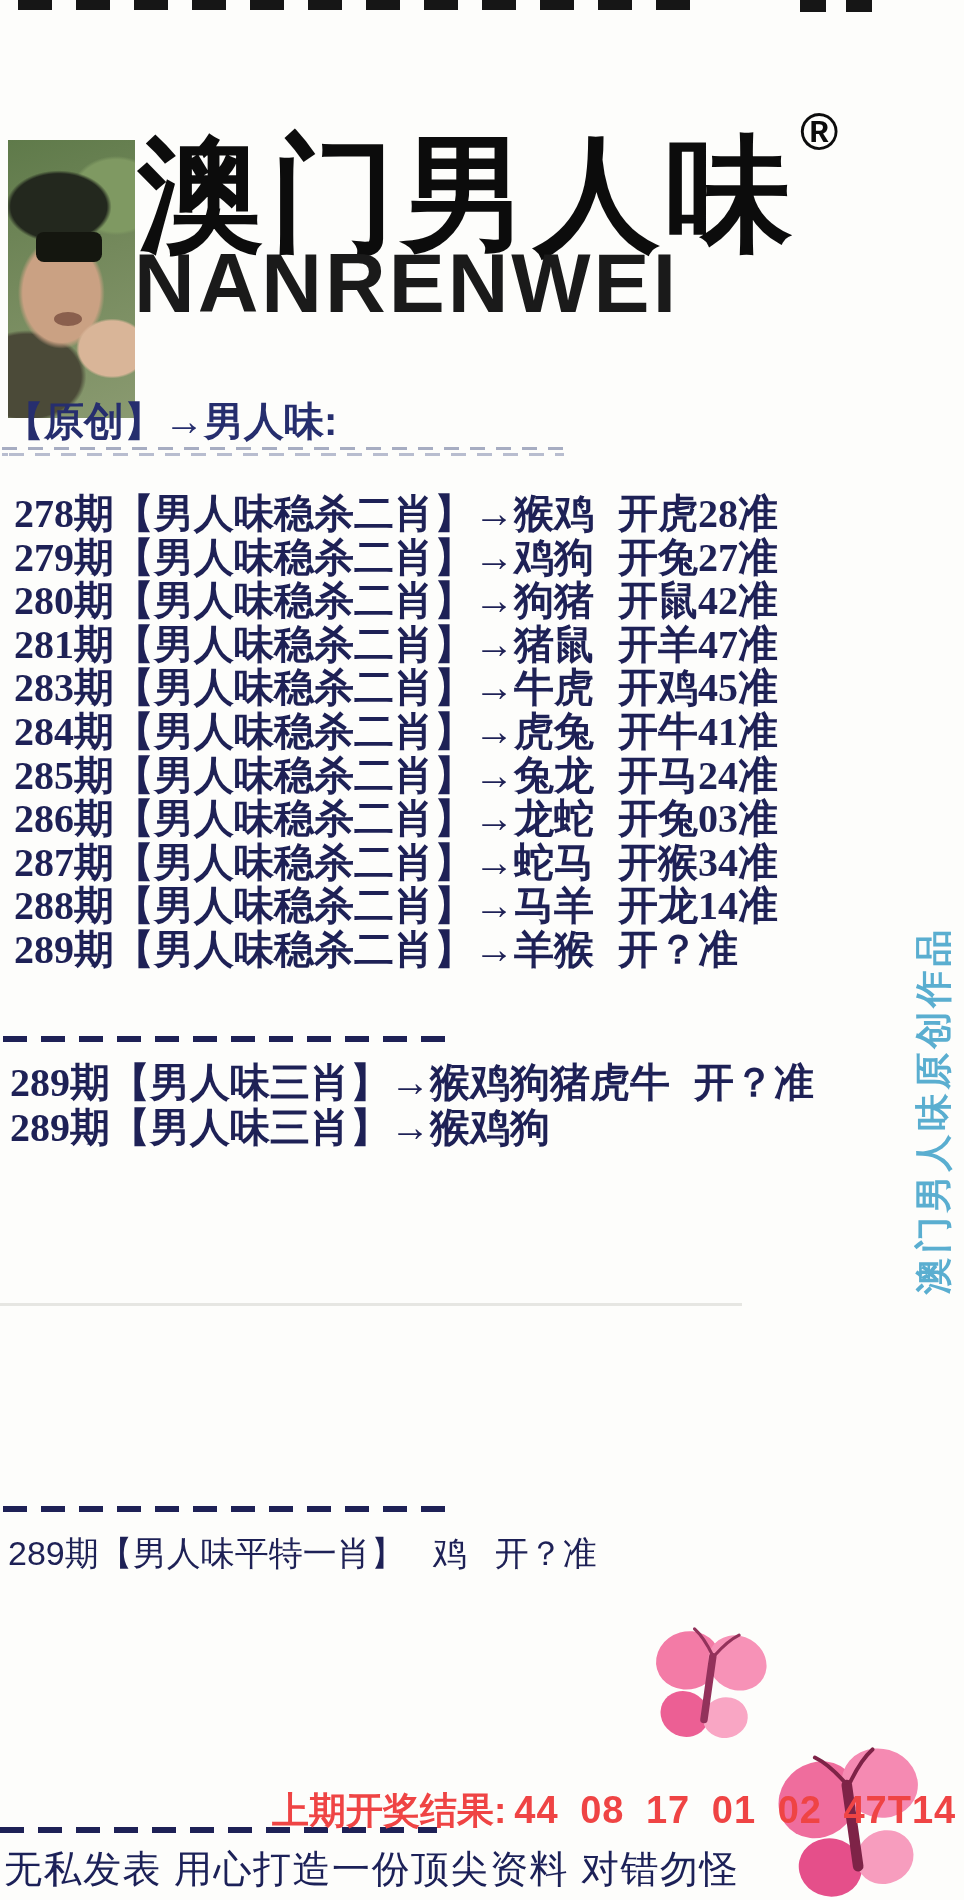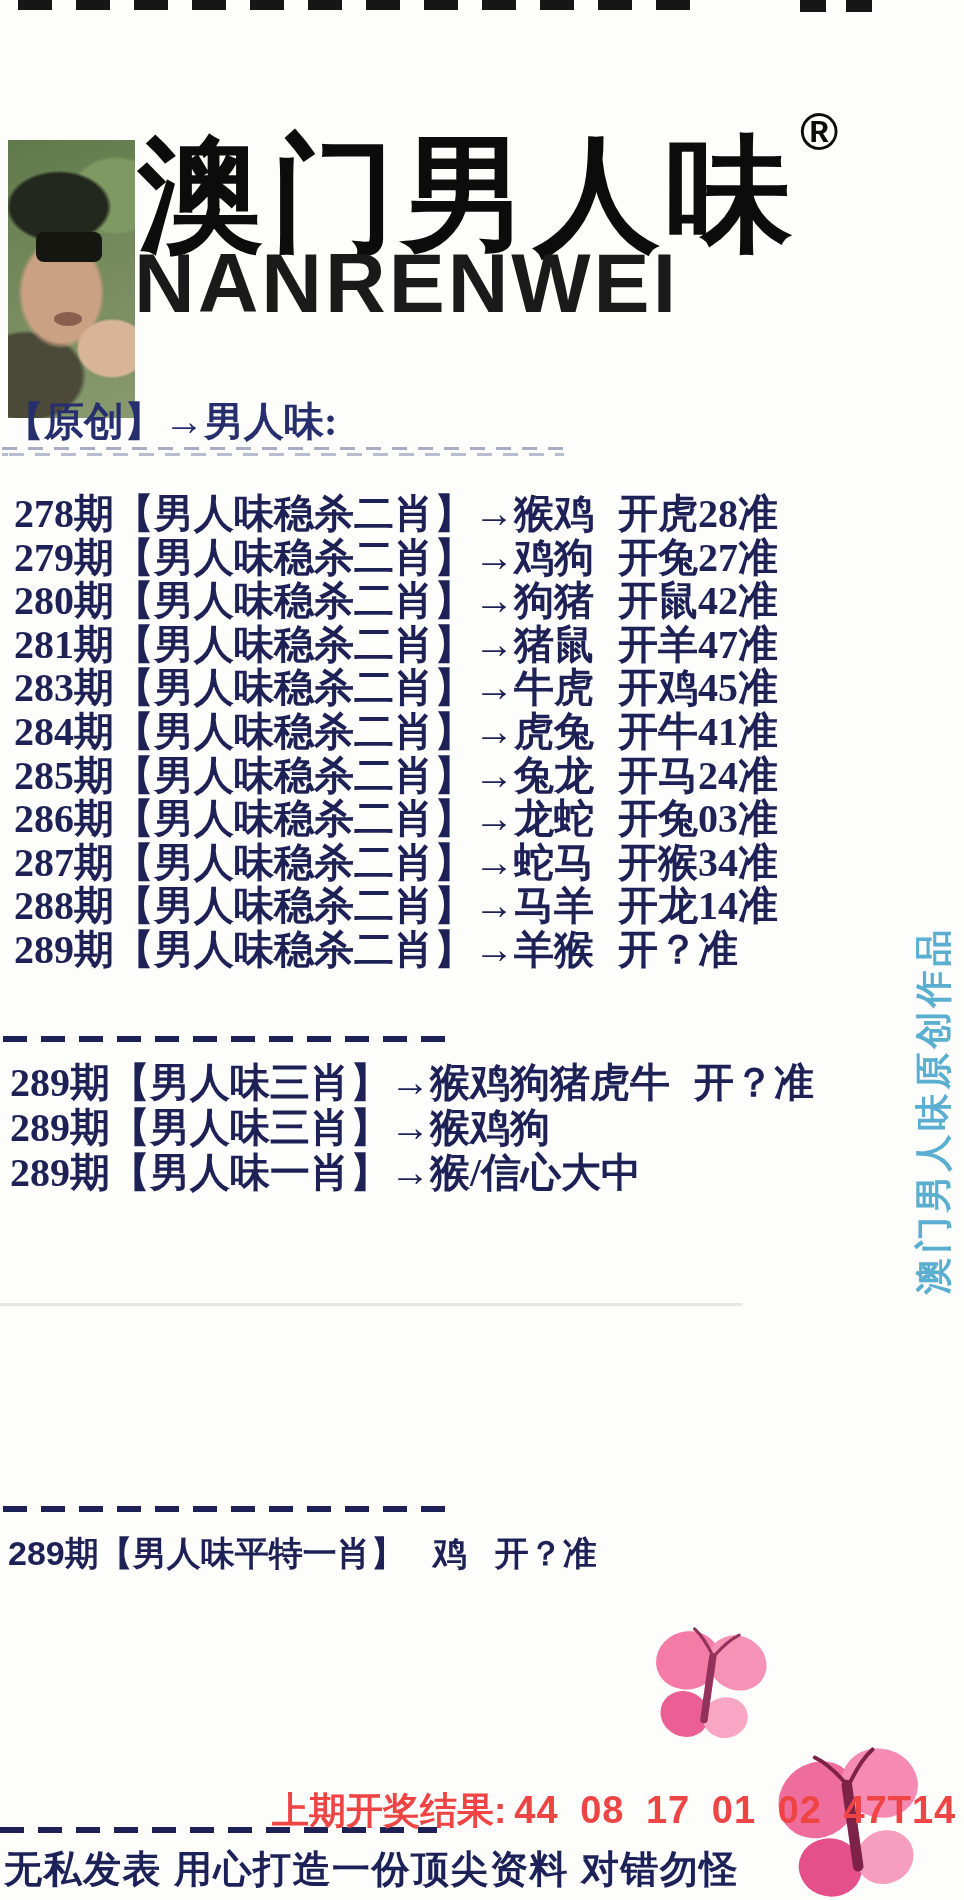--- a/index.html
+++ b/index.html
@@ -24,21 +24,21 @@
          background:#14160f;border-radius:8px;}
   .photo .mouth{position:absolute;left:36%;top:62%;width:22%;height:5%;
          background:#8a5f4d;border-radius:50%;}
   .title-row{position:absolute;left:138px;top:52px;white-space:nowrap;
          font-weight:900;color:#0c0c0c;font-size:126px;line-height:160px;letter-spacing:6px;}
   .title-row .reg{font-size:52px;vertical-align:88px;letter-spacing:0;margin-left:2px;}
   .subtitle{position:absolute;left:134px;top:238px;font-family:Liberation Sans, sans-serif;
          font-weight:bold;font-size:84px;line-height:90px;letter-spacing:3px;color:#1a1a1a;}
   
   .origin{position:absolute;left:4px;top:394px;font-size:40px;font-weight:bold;
-         color:#262e6e;white-space:nowrap;font-family:Liberation Serif, serif;}
+         color:#262e6e;white-space:nowrap;}
   .dash-light{position:absolute;left:2px;top:447px;width:562px;height:9px;
          background-image:
            repeating-linear-gradient(90deg,#a7adc2 0 15px,transparent 15px 26px),
            repeating-linear-gradient(90deg,#b8bdcf 0 15px,transparent 15px 26px);
          background-size:100% 3px,100% 3px;background-position:0 0,7px 6px;
          background-repeat:repeat-x;}
   
   .rows{position:absolute;white-space:nowrap;font-family:"Liberation Serif",serif;
         font-weight:bold;color:#1e2156;}
   .s1{left:14px;top:492px;font-size:40px;}
@@ -47,39 +47,39 @@
   .s2 .row{height:45px;line-height:45px;}
   .row .arrow{font-weight:900;}
   .row .result{margin-left:24px;}
   .dash-navy{position:absolute;height:6px;background:
         repeating-linear-gradient(90deg,#1e2156 0 24px,transparent 24px 38px);}
   .dn1{left:3px;top:1036px;width:442px;}
   .dn2{left:3px;top:1506px;width:442px;}
   .dn3{left:0px;top:1827px;width:437px;}
   .faint-line{position:absolute;left:0;top:1303px;width:742px;height:3px;background:#e6e6e2;}
   
-  .s3{position:absolute;left:8px;top:1530px;font-size:34px;font-weight:bold;
+  .s3{position:absolute;left:8px;top:1530px;font-size:34px;font-weight:normal;
       color:#1e2156;white-space:nowrap;line-height:46px;}
   .s3 .pick{margin-left:28px;}
   .s3 .result{margin-left:28px;}
   
   .watermark{position:absolute;left:733px;top:1090px;width:392px;height:40px;
       transform:rotate(-90deg);transform-origin:center;text-align:center;
       font-size:37px;font-weight:900;letter-spacing:4px;color:#5aaed0;white-space:nowrap;}
   
   .bfly{position:absolute;}
   .bfly.medium{left:642px;top:1612px;width:132px;height:150px;transform:rotate(8deg);}
   .bfly.large{left:722px;top:1732px;width:258px;height:185px;transform:rotate(-8deg);}
   
   .footer-result{position:absolute;left:272px;top:1786px;display:flex;align-items:baseline;
       white-space:nowrap;color:#ef4444;}
   .footer-result .lbl{font-size:37px;font-weight:bold;}
   .footer-result .nums{font-size:38px;font-weight:bold;letter-spacing:1px;
       word-spacing:10px;margin-left:8px;}
-  .slogan{position:absolute;left:4px;top:1844px;font-size:38px;font-weight:700;
+  .slogan{position:absolute;left:4px;top:1844px;font-size:38px;font-weight:400;
       letter-spacing:1.5px;color:#1c2158;white-space:nowrap;}
 </style>
 </head>
 <body>
 
 <div id="page">
 
   <div class="frag a"></div>
   <div class="frag b"></div>
 
@@ -121,21 +121,20 @@
     </div>
 
   <div class="dash-navy dn1"></div>
 
   <div class="rows s2">
 
       <div class="row"><span>289期</span><span>【男人味三肖】</span><span class="arrow">→</span><span>猴鸡狗猪虎牛</span><span class="result">开？准</span></div>
 
       <div class="row"><span>289期</span><span>【男人味三肖】</span><span class="arrow">→</span><span>猴鸡狗</span><span class="result"></span></div>
 
-      <div class="row"><span>289期</span><span>【男人味一肖】</span><span class="arrow">→</span><span>猴/信心大中</span><span class="result"></span></div>
     </div>
 
   <div class="faint-line"></div>
 
   <div class="watermark">澳门男人味原创作品</div>
 
   <div class="dash-navy dn2"></div>
 
   <div class="s3"><span>289期</span><span>【男人味平特一肖】</span><span class="pick">鸡</span><span class="result">开？准</span></div>
 

